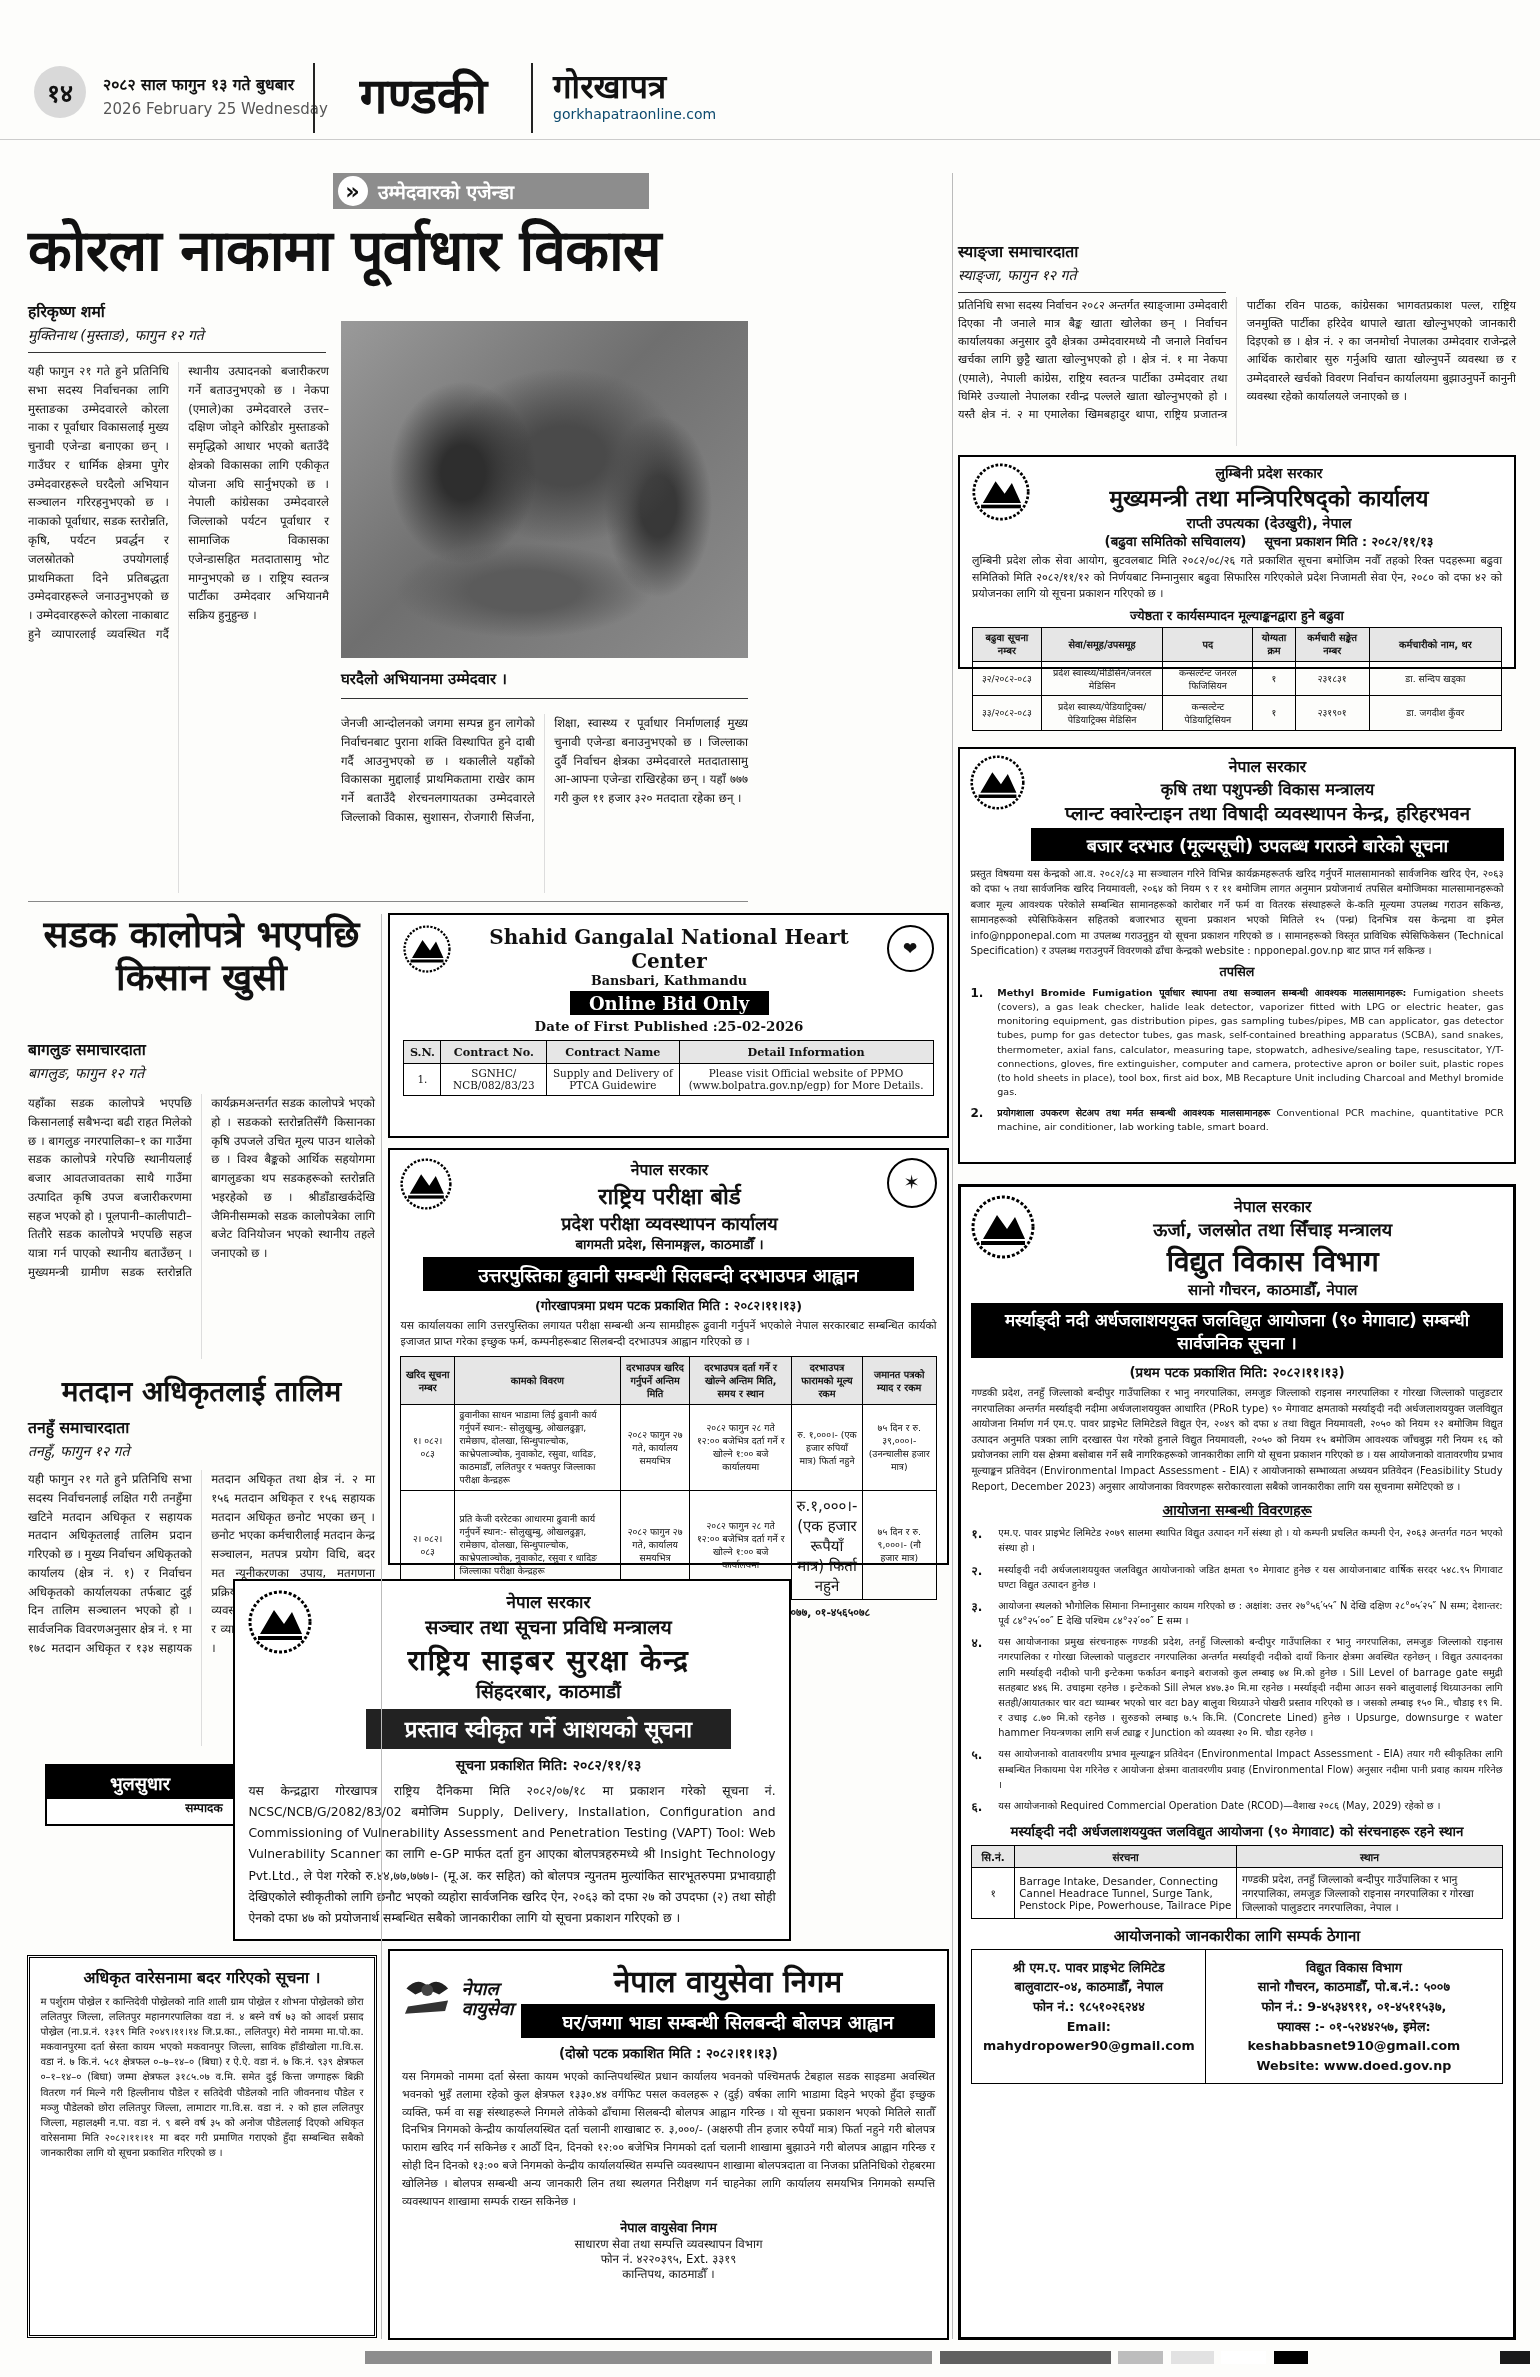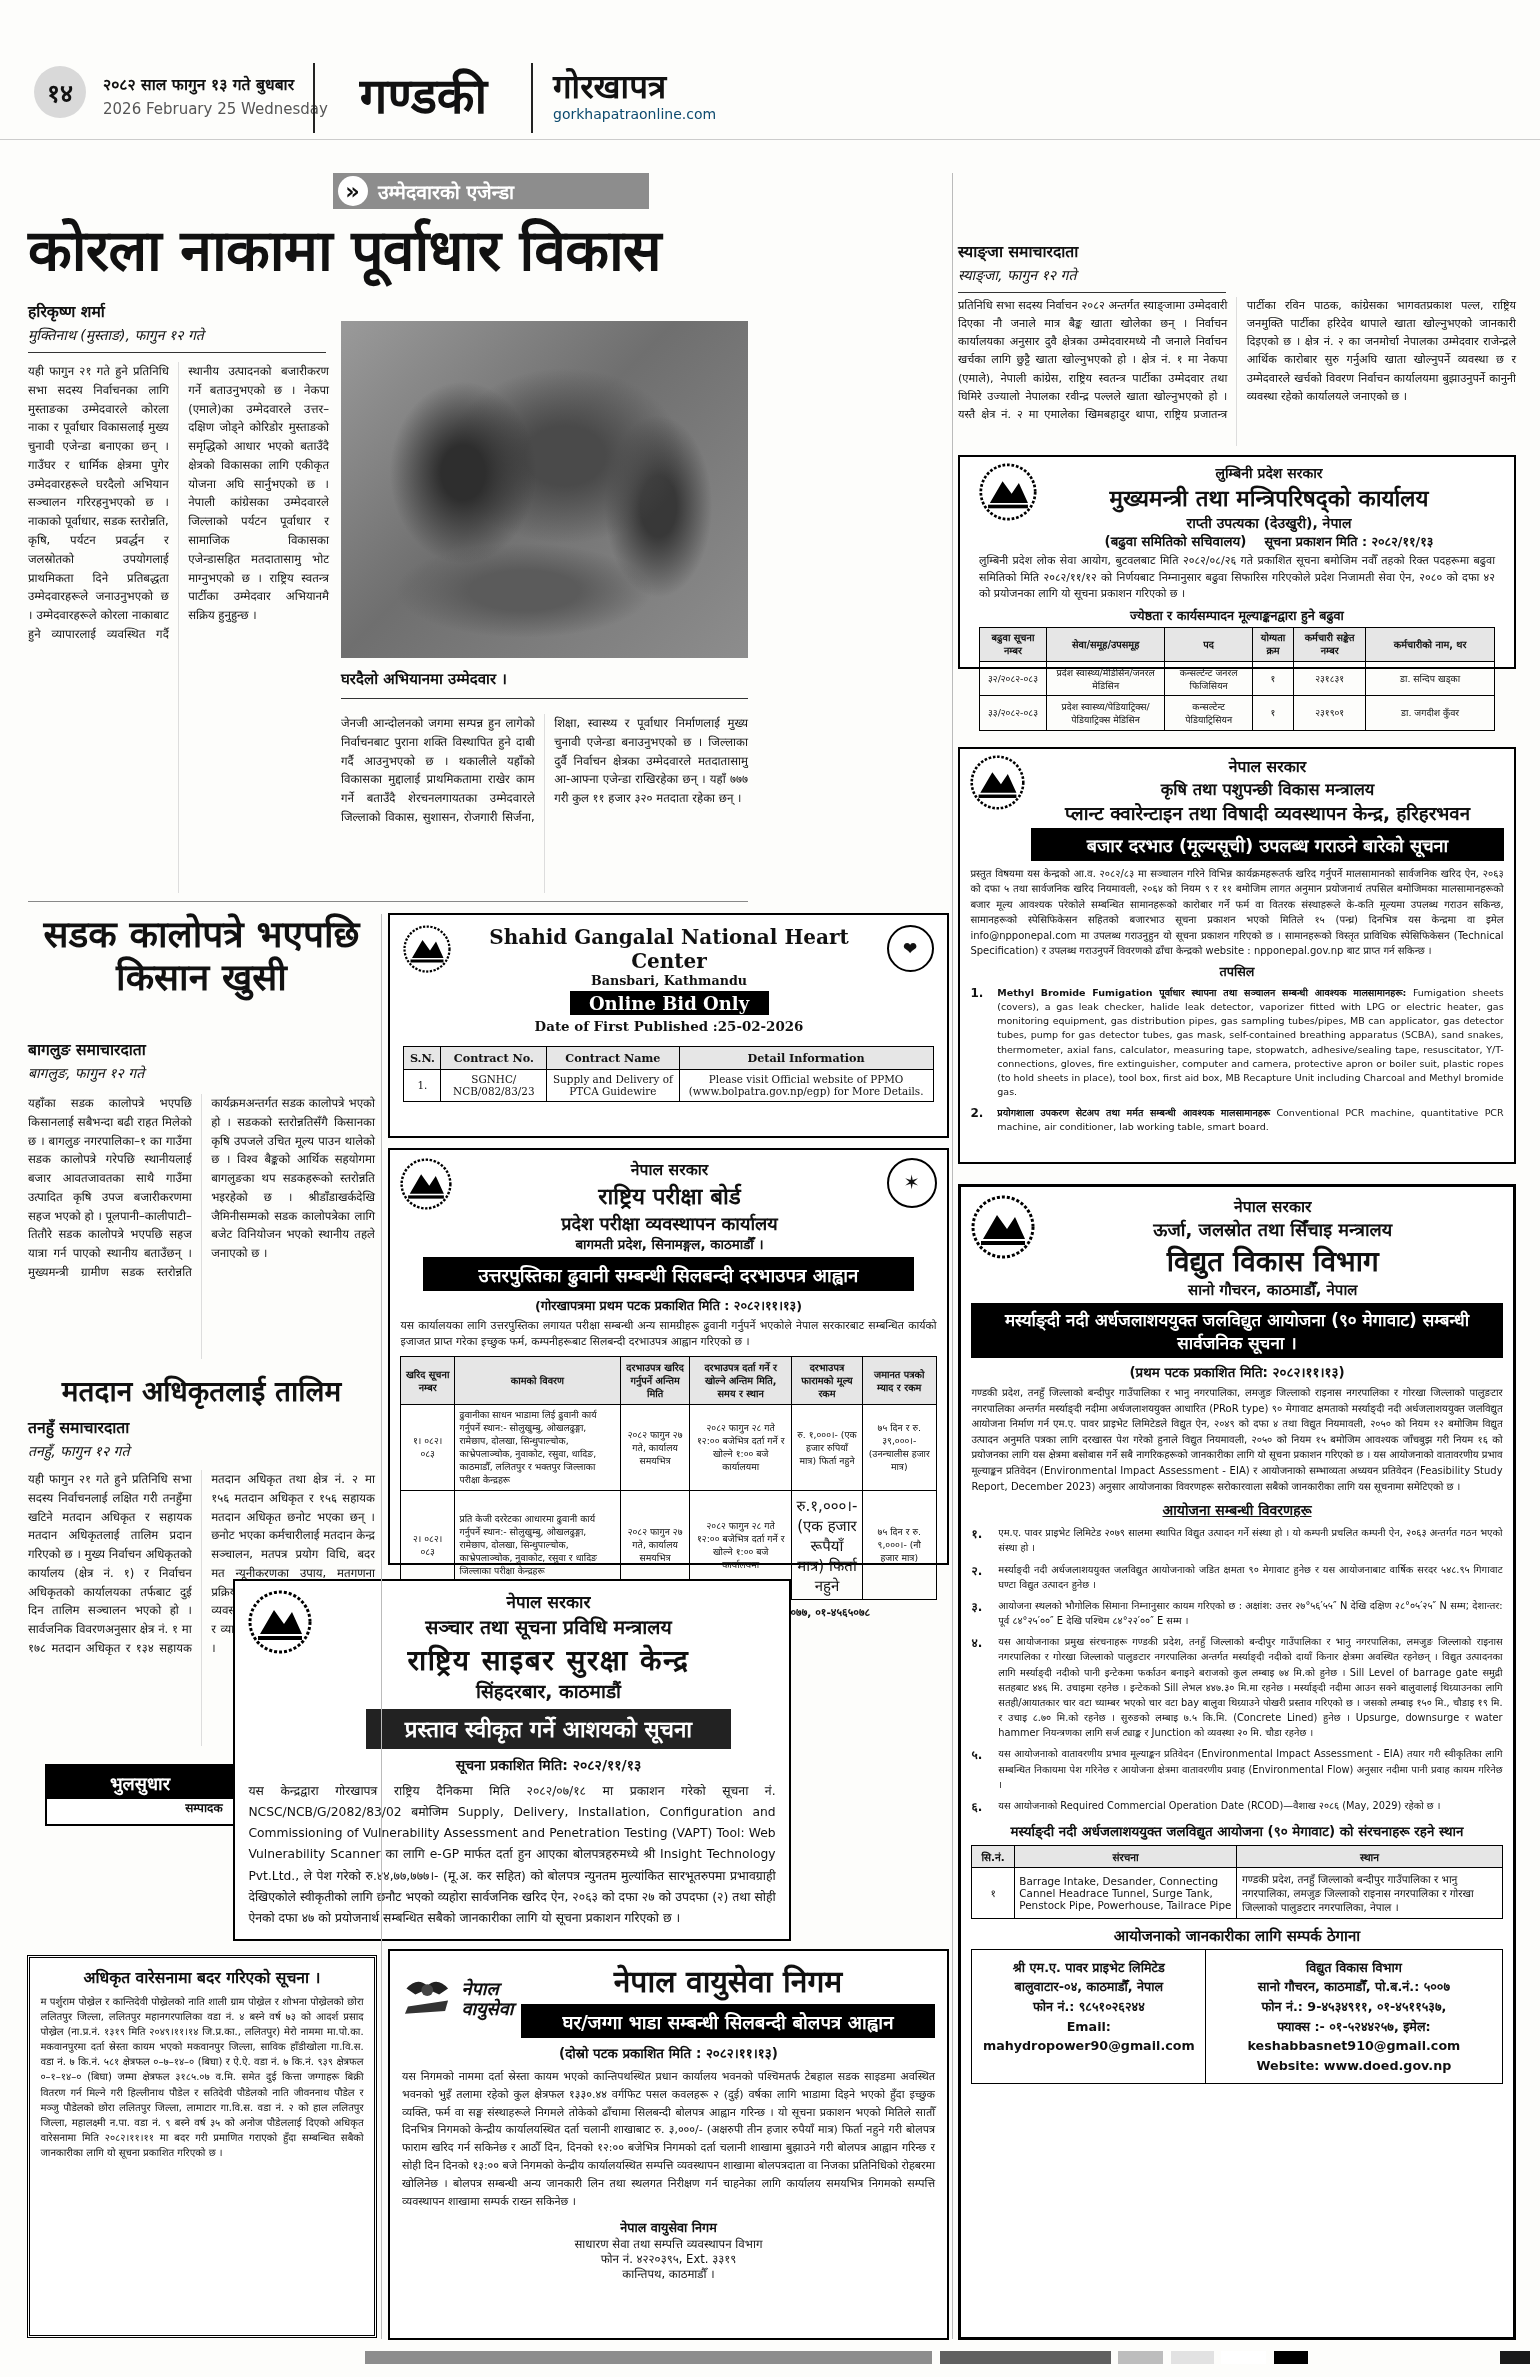--- a/index.html
+++ b/index.html
@@ -138,21 +138,21 @@
       <div style="flex:1;">
         <div class="b c" style="font-size:20px;">Shahid Gangalal National Heart Center</div>
         <div class="b c" style="font-size:12.7px;">Bansbari, Kathmandu</div>
         <div class="c" style="margin-top:3px;"><span class="blackbar" style="display:inline-block;font-size:18px;padding:1.5px 19.4px;">Online Bid Only</span></div>
         <div class="b c" style="font-size:13.4px;margin-top:3px;">Date of First Published :25-02-2026</div>
       </div>
       <div class="seal" style="width:43px;height:43px;font-size:16.4px;">
           <span>❤</span>
         </div>
     </div>
-    <table class="adtable serif" style="margin-top:12px;border-radius:21px;">
+    <table class="adtable serif" style="margin-top:6px;border-radius:21px;">
       <tbody>
           <tr>
         <th style="width:7%;">S.N.</th>
         <th style="width:20%;">Contract No.</th>
         <th style="width:25%;">Contract Name</th>
         <th>Detail Information</th>
       </tr>
       <tr>
         <td class="c">1.</td>
         <td class="c">SGNHC/ NCB/082/83/23</td>
@@ -257,21 +257,21 @@
     <div class="c" style="font-size:11.6px;">कान्तिपथ, काठमाडौँ ।</div>
   </div>
 
   <div class="abs" style="left:958px;top:240px;width:268px;">
     <div class="author">स्याङ्जा समाचारदाता</div>
     <div class="dateline">स्याङ्जा, फागुन १२ गते</div>
     <div class="byrule"></div>
   </div>
   <div class="abs body2" style="left:958px;top:297px;width:558px;height:149px;font-size:11.2px;">प्रतिनिधि सभा सदस्य निर्वाचन २०८२ अन्तर्गत स्याङ्जामा उम्मेदवारी दिएका नौ जनाले मात्र बैङ्क खाता खोलेका छन् । निर्वाचन कार्यालयका अनुसार दुवै क्षेत्रका उम्मेदवारमध्ये नौ जनाले निर्वाचन खर्चका लागि छुट्टै खाता खोल्नुभएको हो । क्षेत्र नं. १ मा नेकपा (एमाले), नेपाली कांग्रेस, राष्ट्रिय स्वतन्त्र पार्टीका उम्मेदवार तथा घिमिरे उज्यालो नेपालका रवीन्द्र पल्लले खाता खोल्नुभएको हो । यस्तै क्षेत्र नं. २ मा एमालेका खिमबहादुर थापा, राष्ट्रिय प्रजातन्त्र पार्टीका रविन पाठक, कांग्रेसका भागवतप्रकाश पल्ल, राष्ट्रिय जनमुक्ति पार्टीका हरिदेव थापाले खाता खोल्नुभएको जानकारी दिइएको छ । क्षेत्र नं. २ का जनमोर्चा नेपालका उम्मेदवार राजेन्द्रले आर्थिक कारोबार सुरु गर्नुअघि खाता खोल्नुपर्ने व्यवस्था छ र उम्मेदवारले खर्चको विवरण निर्वाचन कार्यालयमा बुझाउनुपर्ने कानुनी व्यवस्था रहेको कार्यालयले जनाएको छ ।</div>
 
-  <div class="abs adbox" style="left:958px;top:455px;width:558px;height:214px;padding:6px 19px;">
+  <div class="abs adbox" style="left:958px;top:455px;width:558px;height:214px;padding:6px 12px;">
     <div style="display:flex;gap:6px;">
       <svg class="emblem" width="58" height="58" viewBox="0 0 64 64">
         <ellipse cx="32" cy="32" rx="30" ry="30" fill="none" stroke="#000" stroke-width="3" stroke-dasharray="3 2"></ellipse>
         <polygon points="12,44 26,20 36,34 44,22 54,44" fill="#000"></polygon>
         <rect x="10" y="46" width="44" height="4" fill="#000"></rect>
       </svg>
       <div style="flex:1;">
         <div class="adgov" style="font-size:14px;">लुम्बिनी प्रदेश सरकार</div>
         <div class="adorg" style="font-size:22.4px;">मुख्यमन्त्री तथा मन्त्रिपरिषद्को कार्यालय</div>
         <div class="adaddr" style="font-size:14px;">राप्ती उपत्यका (देउखुरी), नेपाल</div>

